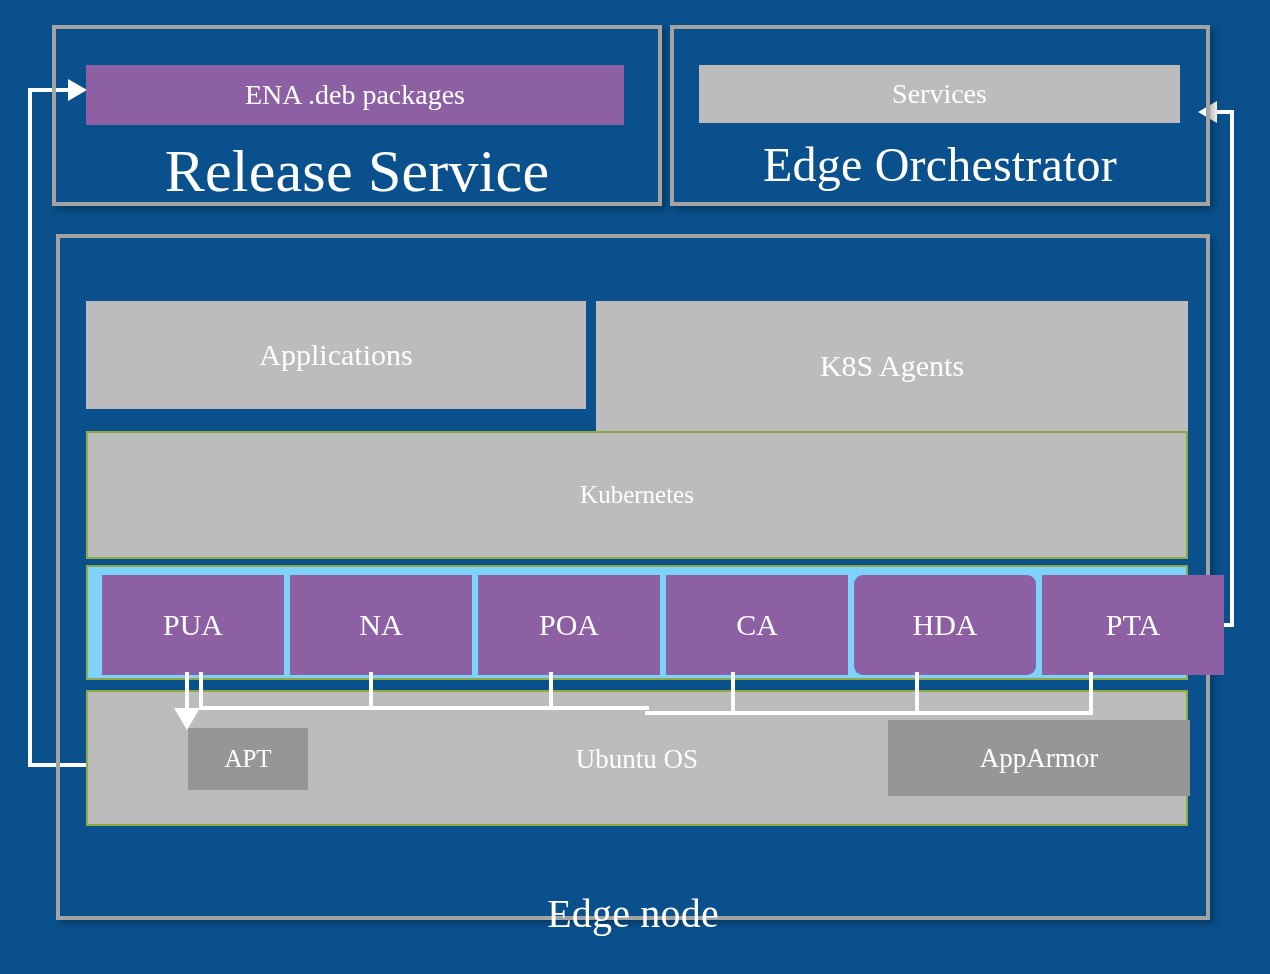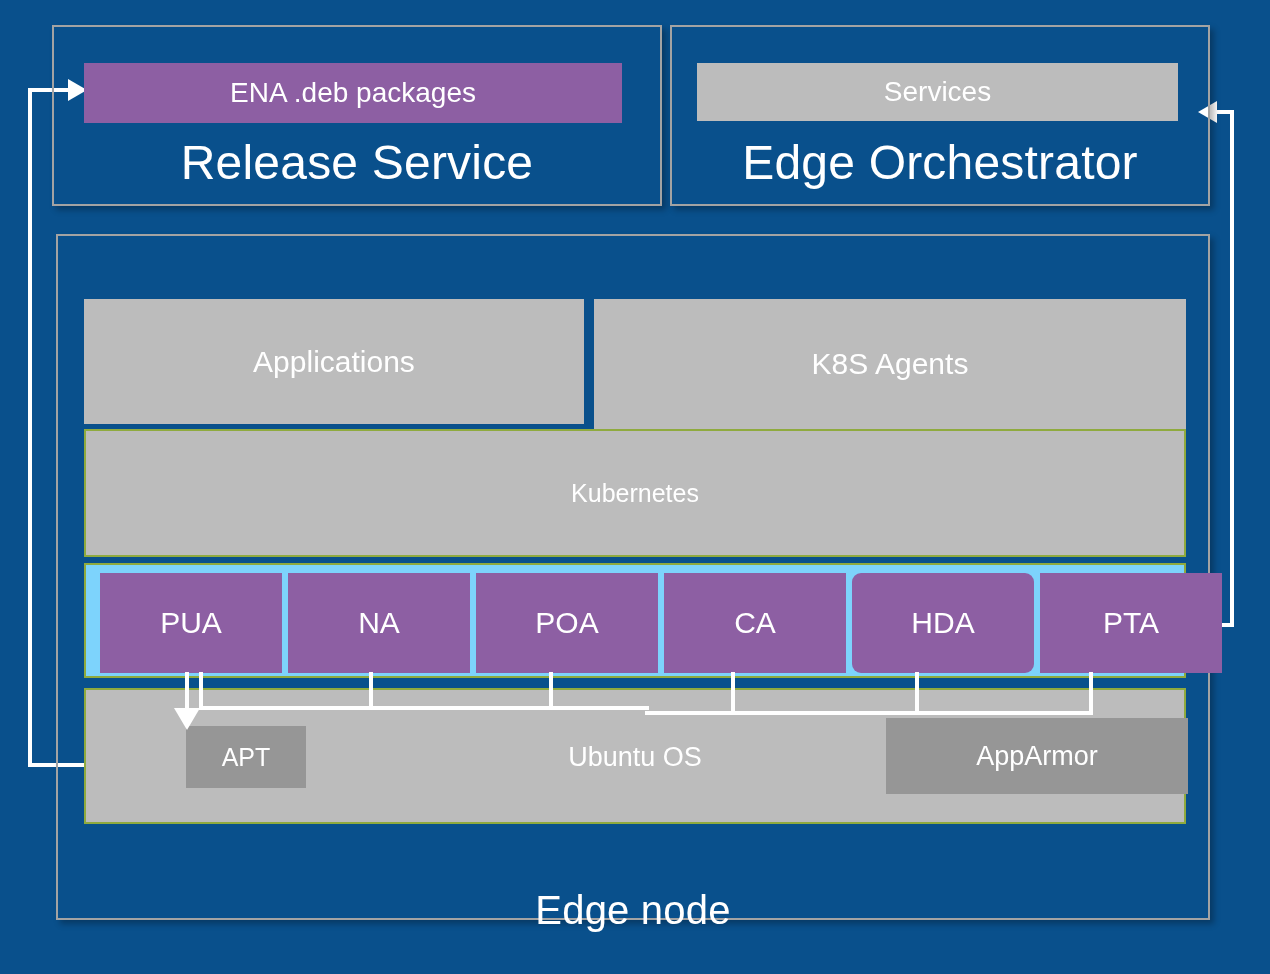--- a/index.html
+++ b/index.html
@@ -19,23 +19,24 @@
     height: 974px;
     background: #09508c;
     overflow: hidden;
   }
 
   
   .abs { position: absolute; box-sizing: border-box; }
 
   
   .outline-box {
-    border: 2px solid #a3a3a3;
+    border: 4px solid #a3a3a3;
     background: transparent;
     box-shadow: 4px 4px 6px rgba(0,0,0,0.28);
+    font-family: Liberation Serif, serif;
   }
 
   
   .big-title {
     position: absolute;
     left: 0; right: 0;
     text-align: center;
     color: #ffffff;
     font-weight: 400;
     letter-spacing: 0.2px;
@@ -91,33 +92,33 @@
 
   <div class="stroke" style="left:1186px; top:623px; width:48px; height:4px;"></div>
   <div class="stroke" style="left:1230px; top:110px; width:4px; height:517px;"></div>
   <div class="stroke" style="left:1215px; top:110px; width:19px; height:4px;"></div>
   <div class="arrow arrow-left" style="left:1198px; top:101px;"></div>
 
   <div class="abs outline-box" style="left:52px; top:25px; width:610px; height:181px;">
     <div class="abs block purple" style="left:30px; top:36px; width:538px; height:60px; font-size:28px;">
       <span>ENA .deb packages</span>
     </div>
-    <div class="big-title" style="top:108px; font-size:48px;">Release Service</div>
+    <div class="big-title" style="top:108px; font-size:60px;">Release Service</div>
   </div>
 
   <div class="abs outline-box" style="left:670px; top:25px; width:540px; height:181px;">
     <div class="abs block gray" style="left:25px; top:36px; width:481px; height:58px; font-size:28px;">
       <span>Services</span>
     </div>
     <div class="big-title" style="top:108px; font-size:48px;">Edge Orchestrator</div>
   </div>
 
   <div class="abs outline-box" style="left:56px; top:234px; width:1154px; height:686px;">
 
-    <div class="abs block gray" style="left:26px; top:63px; width:500px; height:125px; font-size:30px;">
+    <div class="abs block gray" style="left:26px; top:63px; width:500px; height:108px; font-size:30px;">
       <span>Applications</span>
     </div>
 
     <div class="abs block gray" style="left:536px; top:63px; width:592px; height:130px; font-size:30px;">
       <span>K8S Agents</span>
     </div>
 
     <div class="abs block gray greenline" style="left:26px; top:193px; width:1102px; height:128px; font-size:25px;">
       <span>Kubernetes</span>
     </div>

